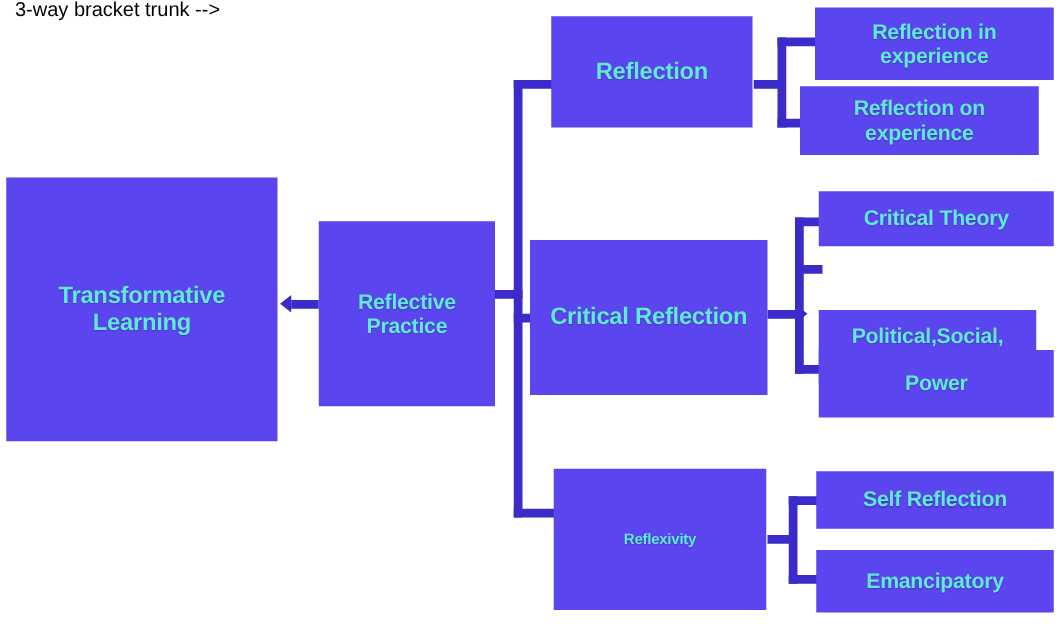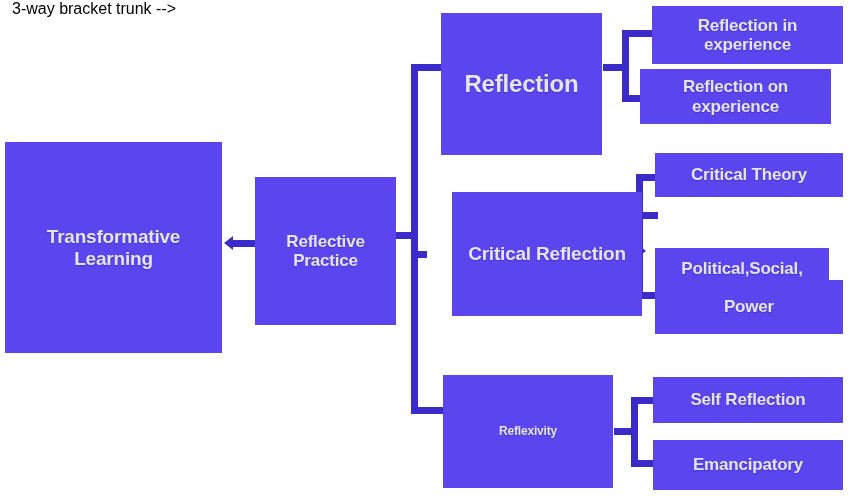--- a/index.html
+++ b/index.html
@@ -16,48 +16,47 @@
     width: 850px;
     height: 499px;
     background: #ffffff;
     overflow: hidden;
     padding-left: 12px;
   }
   .node {
     position: absolute;
     box-sizing: border-box;
     background: #5b45ef;
-    color: #e5e5e5;
+    color: #5eead4;
     font-weight: bold;
     display: flex;
     align-items: center;
     justify-content: center;
     text-align: center;
     line-height: 1.12;
     letter-spacing: -0.2px;
     padding: 2px 4px;
     text-shadow: 0 1px 1px rgba(40,20,140,0.35);
   }
   
   #node-transformative-learning {
     left: 5px;  top: 142px;  width: 217px; height: 211px;
     font-size: 19px;
   }
   #node-reflective-practice {
     left: 255px; top: 177px; width: 141px; height: 148px;
     font-size: 17px;
   }
   #node-reflection {
-    left: 441px; top: 13px;  width: 161px; height: 142px;
-    font-size: 24px;
+    left: 441px; top: 13px;  width: 161px; height: 89px;
+    font-size: 19px;
   }
   #node-critical-reflection {
     left: 424px; top: 192px; width: 190px; height: 124px;
     font-size: 19px;
-    margin-left: 28px;
   }
   #node-reflexivity {
     left: 443px; top: 375px; width: 170px; height: 113px;
     font-size: 12px;
   }
   
   .leaf { font-size: 17px; }
   #leaf-reflection-in-experience  { left: 652px; top: 6px;   width: 191px; height: 58px; }
   #leaf-reflection-on-experience  { left: 640px; top: 69px;  width: 191px; height: 55px; }
   #leaf-critical-theory           { left: 655px; top: 153px; width: 188px; height: 44px; }

